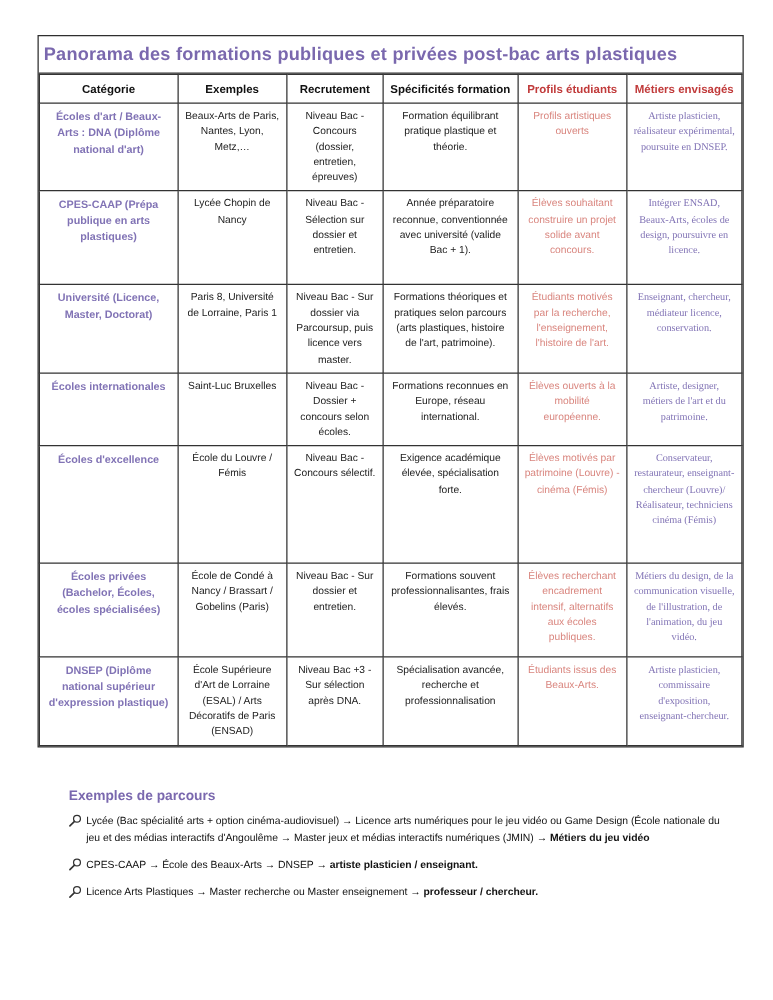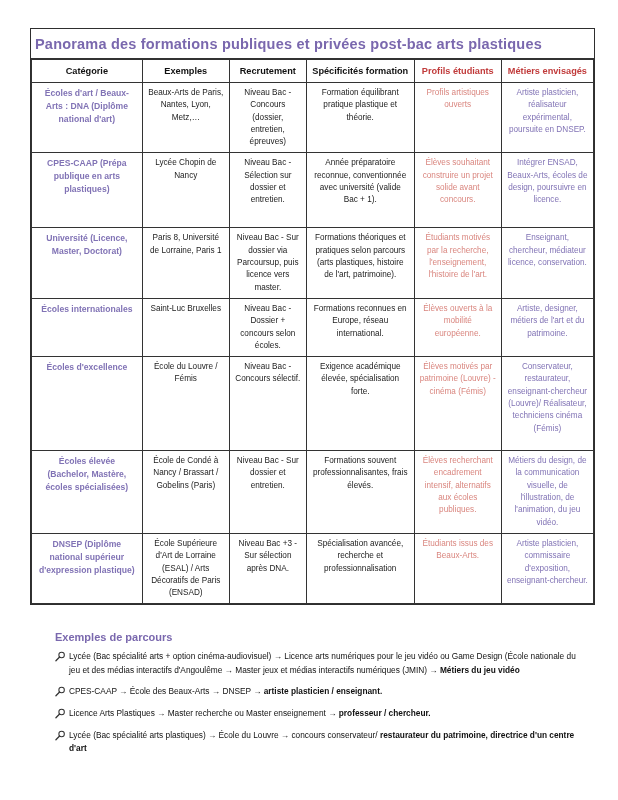--- a/index.html
+++ b/index.html
@@ -27,21 +27,21 @@
     vertical-align: top; text-align: center;
     padding: 4px 5px;
     box-sizing: border-box;
     word-wrap: break-word;
   }
   th { font-size: 9.2px; font-weight: bold; color: #111; padding-top: 6px; padding-bottom: 6px; }
   th.red { color: var(--header-red, #C13B3B); }
   td { font-size: 8.2px; line-height: 1.5; color: #222; }
   td.c-cat { color: var(--cell-purple, #8173B5); font-weight: bold; font-size: 8.6px; }
   td.c-prof { color: var(--profils-salmon, #D9857E); }
-  td.c-met { color: var(--cell-purple, #8173B5); }
+  td.c-met { color: var(--cell-purple, #8173B5); font-family: Liberation Serif, serif; }
   tbody tr:nth-child(1) td { height: 63px; }
   tbody tr:nth-child(2) td { height: 75px; }
   tbody tr:nth-child(3) td { height: 68px; }
   tbody tr:nth-child(4) td { height: 55px; }
   tbody tr:nth-child(5) td { height: 94px; }
   tbody tr:nth-child(6) td { height: 75px; }
   tbody tr:nth-child(7) td { height: 69px; }
   .parcours { position: absolute; left: 55px; top: 631px; width: 522px; }
   .parcours-heading {
     font-size: 11px; font-weight: bold;
@@ -116,21 +116,21 @@
           </tr>
           <tr>
             <td class="c-cat">Écoles d'excellence</td>
             <td>École du Louvre / Fémis</td>
             <td>Niveau Bac - Concours sélectif.</td>
             <td>Exigence académique élevée, spécialisation forte.</td>
             <td class="c-prof">Élèves motivés par patrimoine (Louvre) - cinéma (Fémis)</td>
             <td class="c-met">Conservateur, restaurateur, enseignant-chercheur (Louvre)/ Réalisateur, techniciens cinéma (Fémis)</td>
           </tr>
           <tr>
-            <td class="c-cat">Écoles élevée (Bachelor, Mastère, écoles spécialisées)</td>
+            <td class="c-cat">Écoles privées (Bachelor, Écoles, écoles spécialisées)</td>
             <td>École de Condé à Nancy / Brassart / Gobelins (Paris)</td>
             <td>Niveau Bac - Sur dossier et entretien.</td>
             <td>Formations souvent professionnalisantes, frais élevés.</td>
             <td class="c-prof">Élèves recherchant encadrement intensif, alternatifs aux écoles publiques.</td>
             <td class="c-met">Métiers du design, de la communication visuelle, de l'illustration, de l'animation, du jeu vidéo.</td>
           </tr>
           <tr>
             <td class="c-cat">DNSEP (Diplôme national supérieur d'expression plastique)</td>
             <td>École Supérieure d'Art de Lorraine (ESAL) / Arts Décoratifs de Paris (ENSAD)</td>
             <td>Niveau Bac +3 - Sur sélection après DNA.</td>
@@ -150,19 +150,15 @@
             <line x1="1" y1="10.6" x2="5" y2="6.6" stroke="#333" stroke-width="1.4" stroke-linecap="round"></line>
           </svg><span>Lycée (Bac spécialité arts + option cinéma-audiovisuel) → Licence arts numériques pour le jeu vidéo ou Game Design (École nationale du jeu et des médias interactifs d'Angoulême → Master jeux et médias interactifs numériques (JMIN) → </span><b>Métiers du jeu vidéo</b></div>
         <div class="parcours-item"><svg class="mag" viewBox="0 0 12 12">
             <circle cx="7.2" cy="4.4" r="3" fill="none" stroke="#333" stroke-width="1.1"></circle>
             <line x1="1" y1="10.6" x2="5" y2="6.6" stroke="#333" stroke-width="1.4" stroke-linecap="round"></line>
           </svg><span>CPES-CAAP → École des Beaux-Arts → DNSEP → </span><b>artiste plasticien / enseignant.</b></div>
         <div class="parcours-item"><svg class="mag" viewBox="0 0 12 12">
             <circle cx="7.2" cy="4.4" r="3" fill="none" stroke="#333" stroke-width="1.1"></circle>
             <line x1="1" y1="10.6" x2="5" y2="6.6" stroke="#333" stroke-width="1.4" stroke-linecap="round"></line>
           </svg><span>Licence Arts Plastiques → Master recherche ou Master enseignement → </span><b>professeur / chercheur.</b></div>
-        <div class="parcours-item"><svg class="mag" viewBox="0 0 12 12">
-            <circle cx="7.2" cy="4.4" r="3" fill="none" stroke="#333" stroke-width="1.1"></circle>
-            <line x1="1" y1="10.6" x2="5" y2="6.6" stroke="#333" stroke-width="1.4" stroke-linecap="round"></line>
-          </svg><span>Lycée (Bac spécialité arts plastiques) → École du Louvre → concours conservateur/ </span><b>restaurateur du patrimoine, directrice d'un centre d'art</b></div>
       </div>
   </div>
 </div>
 
 </body></html>

